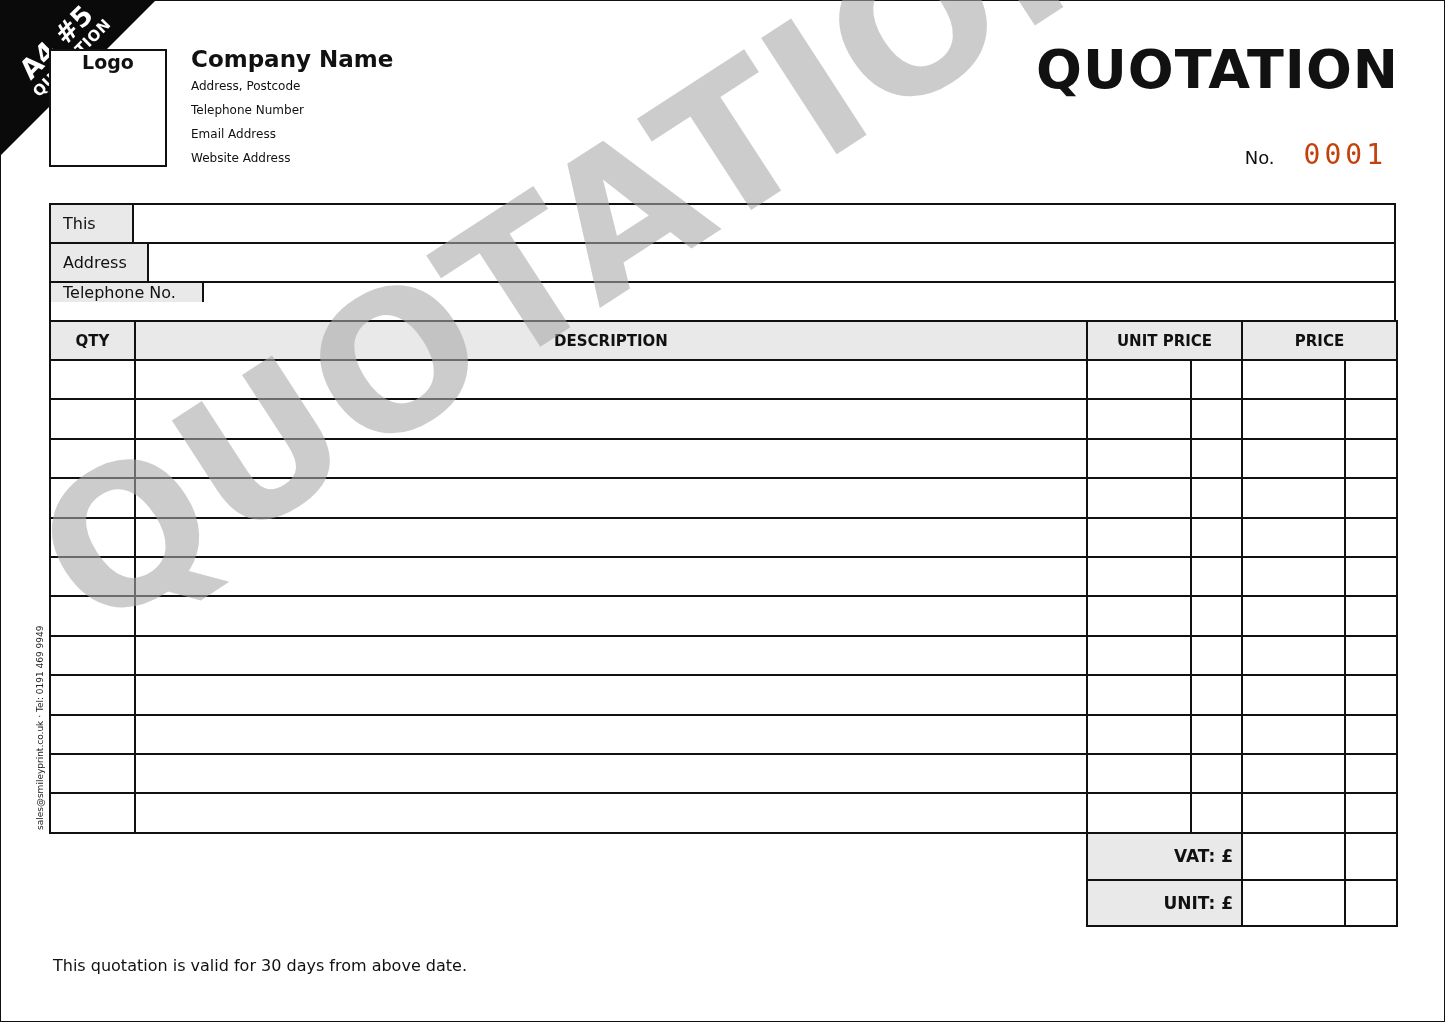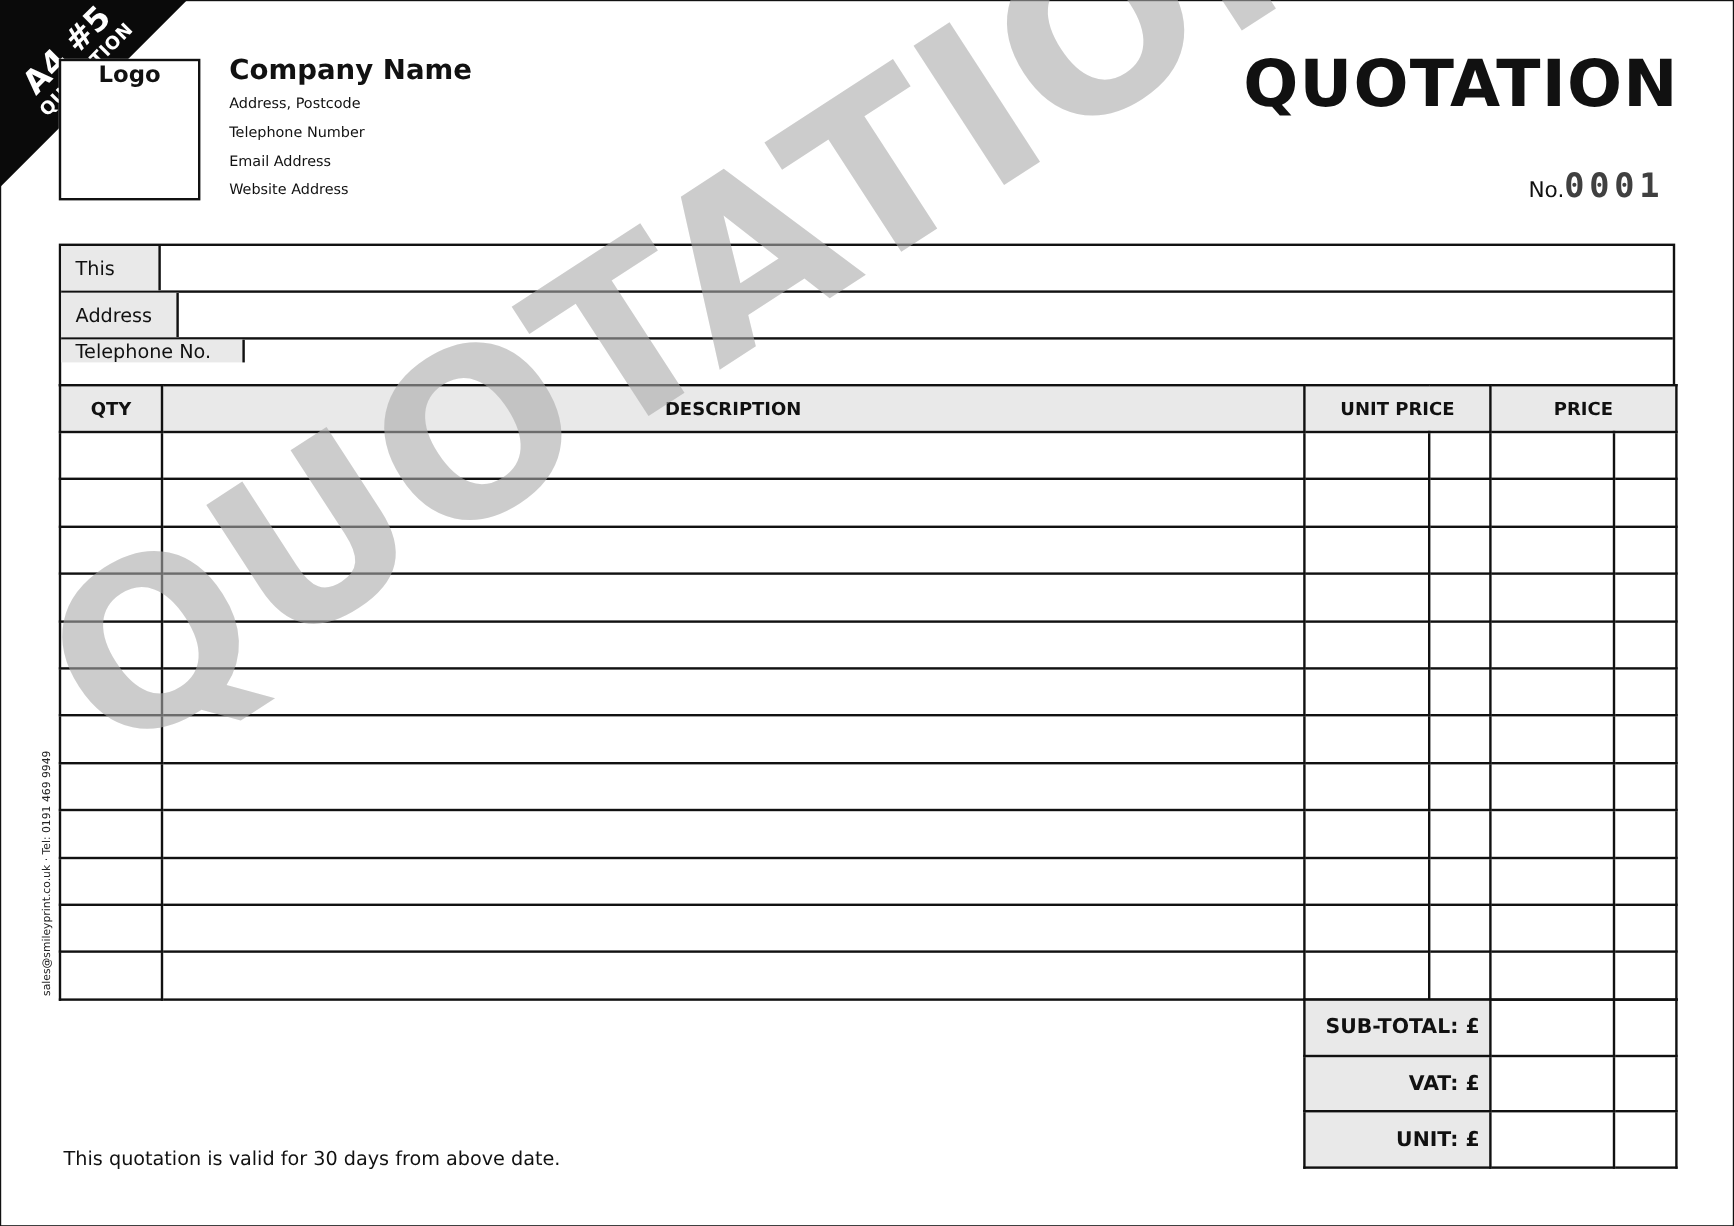--- a/index.html
+++ b/index.html
@@ -31,21 +31,21 @@
   .company { position: absolute; left: 191px; top: 44px; }
   .company .cname { font-size: 23px; font-weight: bold; line-height: 30px; }
   .company .cline { font-size: 12px; line-height: 24px; }
 
   .doc-title {
     position: absolute; right: 46px; top: 38px; font-size: 54px; font-weight: bold;
     letter-spacing: 1px; line-height: 64px;
   }
   .doc-no { position: absolute; right: 58px; top: 138px; display: flex; align-items: baseline; gap: 0; }
   .doc-no .lbl { font-size: 18px; }
-  .doc-no .val { font-size: 28px; font-family: "DejaVu Sans Mono", monospace; color: #404040; letter-spacing: 4px; font-weight: bold; }
+  .doc-no .val { font-size: 28px; font-family: "DejaVu Sans Mono", monospace; color: #c2410c; letter-spacing: 4px; font-weight: normal; margin-left: 29px; }
 
   .watermark {
     position: absolute; left: 60px; top: 470px; font-size: 190px; font-weight: bold;
     color: rgba(170,170,170,0.6); white-space: nowrap;
     transform: rotate(-33deg); transform-origin: left center; z-index: 5; pointer-events: none;
     letter-spacing: 2px;
   }
 
   .side-text {
     position: absolute; left: 35px; top: 830px; transform: rotate(-90deg); transform-origin: left top;
@@ -235,25 +235,20 @@
     </tbody>
 </table>
 
 <table class="totals">
   <colgroup>
       <col style="width:155px">
       <col style="width:103px">
       <col style="width:52px">
     </colgroup>
   <tbody>
-      <tr>
-    <td class="tl">SUB-TOTAL: £</td>
-    <td></td>
-    <td></td>
-  </tr>
   <tr>
     <td class="tl">VAT: £</td>
     <td></td>
     <td></td>
   </tr>
   <tr>
     <td class="tl">UNIT: £</td>
     <td></td>
     <td></td>
   </tr>

